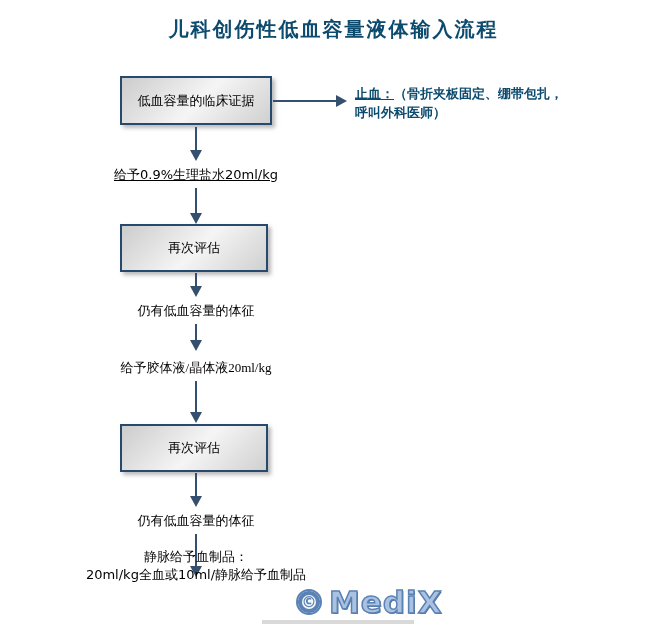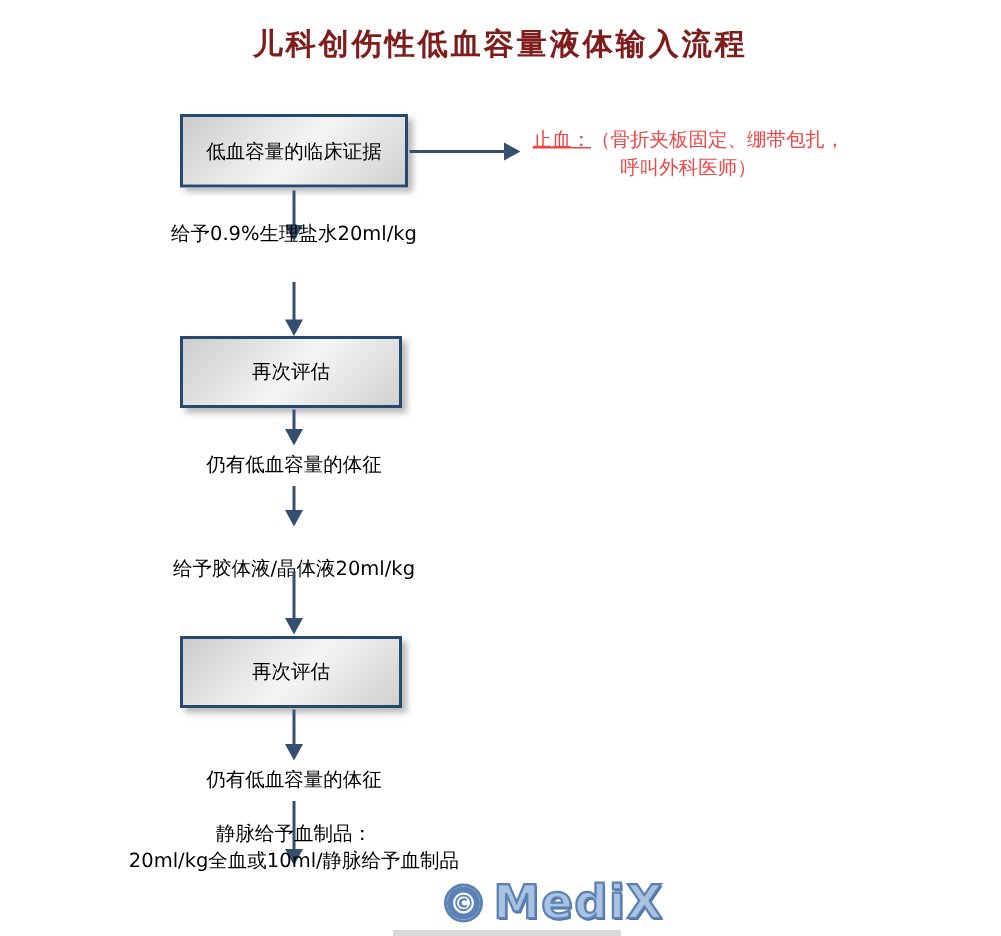--- a/index.html
+++ b/index.html
@@ -2,21 +2,21 @@
 <html><head>
 <meta charset="utf-8">
 <style>
   html,body{margin:0;padding:0;background:#ffffff;}
   .canvas{
     position:relative;width:667px;height:624px;background:#ffffff;overflow:hidden;
     font-family:"DejaVu Sans","Liberation Sans",sans-serif;color:#000;
   }
   .title{
     position:absolute;top:16px;left:0;width:100%;text-align:center;
-    font-size:20px;font-weight:bold;letter-spacing:2px;color:#7f1d1d;
+    font-size:20px;font-weight:bold;letter-spacing:2px;color:#0c4a6e;
   }
   .node{
     position:absolute;box-sizing:border-box;
     border:2px solid #27496d;
     background:linear-gradient(135deg,#cccccc 0%,#f5f5f5 52%,#d0d0d0 100%);
     box-shadow:3px 3px 4px rgba(130,130,130,.55);
     display:flex;align-items:center;justify-content:center;
     font-size:13px;color:#000;text-align:center;
   }
   .vline{position:absolute;width:2px;background:#35506e;left:195px;}
@@ -30,21 +30,21 @@
     position:absolute;width:0;height:0;
     border-top:6px solid transparent;border-bottom:6px solid transparent;
     border-left:11px solid #35506e;
   }
   .flow-label{
     position:absolute;left:46px;width:300px;text-align:center;
     font-size:13px;color:#000;line-height:18px;
   }
   .side-note{
     position:absolute;left:355px;top:84px;width:208px;
-    font-size:13px;line-height:19px;color:#ef4444;text-align:center;
+    font-size:13px;line-height:19px;color:#0c4a6e;text-align:left;font-weight:bold;
   }
   .underline{text-decoration:underline;}
   .watermark{
     position:absolute;left:296px;top:584px;display:flex;align-items:center;gap:7px;
   }
   .c-icon{
     width:22px;height:22px;border-radius:50%;
     border:2px solid #5b82b4;box-shadow:0 0 0 2px #ffffff,0 0 0 4px #5b82b4 inset;
     display:flex;align-items:center;justify-content:center;
     color:#5b82b4;font-size:15px;font-weight:bold;line-height:1;
@@ -73,38 +73,38 @@
   <div class="hline" style="left:273px;top:100px;width:63px;"></div>
   <div class="arrow-right" style="left:336px;top:95px;"></div>
 
   <div class="side-note">
     <span class="underline">止血：</span><span>（骨折夹板固定、绷带包扎，呼叫外科医师）</span>
   </div>
 
   <div class="vline" style="top:127px;height:24px;"></div>
   <div class="arrow-down" style="top:150px;"></div>
 
-  <div class="flow-label" style="top:148px;">给予0.9%生理盐水20ml/kg</div>
+  <div class="flow-label" style="top:166px;text-decoration:underline;">给予0.9%生理盐水20ml/kg</div>
 
   <div class="vline" style="top:188px;height:26px;"></div>
   <div class="arrow-down" style="top:213px;"></div>
 
   <div class="node" style="left:120px;top:224px;width:148px;height:48px;">
     <span>再次评估</span>
   </div>
 
   <div class="vline" style="top:273px;height:14px;"></div>
   <div class="arrow-down" style="top:286px;"></div>
 
   <div class="flow-label" style="top:302px;">仍有低血容量的体征</div>
 
   <div class="vline" style="top:324px;height:17px;"></div>
   <div class="arrow-down" style="top:340px;"></div>
 
-  <div class="flow-label" style="top:371px;">给予胶体液/晶体液20ml/kg</div>
+  <div class="flow-label" style="top:359px;font-family:Liberation Serif, serif;">给予胶体液/晶体液20ml/kg</div>
 
   <div class="vline" style="top:381px;height:32px;"></div>
   <div class="arrow-down" style="top:412px;"></div>
 
   <div class="node" style="left:120px;top:424px;width:148px;height:48px;">
     <span>再次评估</span>
   </div>
 
   <div class="vline" style="top:473px;height:24px;"></div>
   <div class="arrow-down" style="top:496px;"></div>

